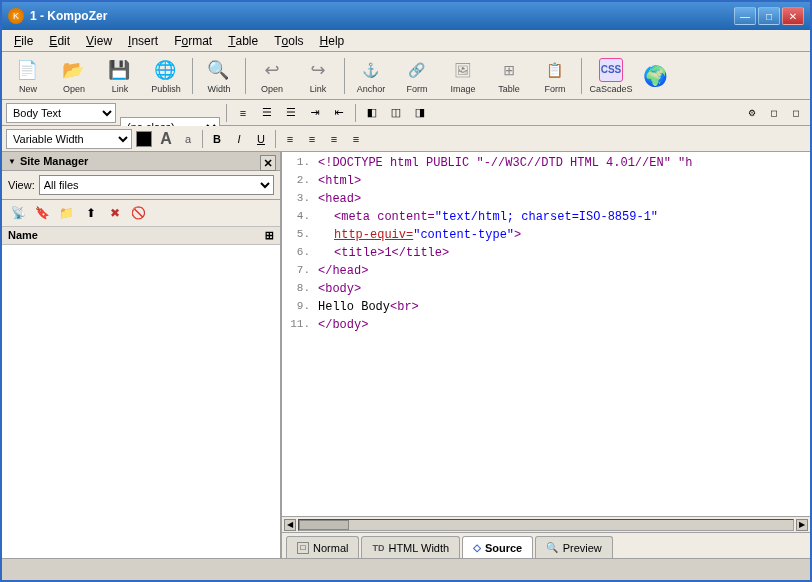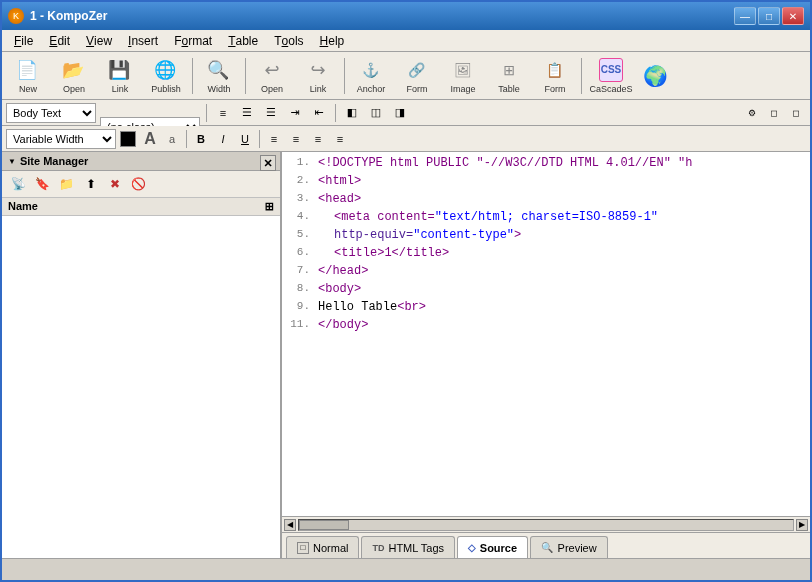--- a/index.html
+++ b/index.html
@@ -167,21 +167,21 @@
     .line-num {
       color: #808080;
       min-width: 32px;
       text-align: right;
       padding-right: 8px;
       user-select: none;
       font-size: 11px;
     }
     .line-content { flex: 1; }
     .tag { color: #800080; }
-    .attr { color: #4c1d95; }
+    .attr { color: #b91c1c; text-decoration: underline; }
     .attrval { color: #0000ff; }
     .text-content { color: #000; }
     
     
     .h-scroll {
       height: 16px;
       background: #f0ece4;
       border-top: 1px solid #a0a0a0;
       display: flex;
       align-items: center;
@@ -337,21 +337,21 @@
     <div class="tb-btn" style="width:50px;">
       <div class="tb-icon" style="font-size:10px; font-weight:bold; color:#4060c0; background:#e8e0ff; border:1px solid #ec4899; border-radius:3px; padding:1px 5px;">CSS</div>
       <div class="tb-label">CaScadeS</div>
     </div>
     <div class="tb-btn" style="width:36px;">
       <div class="tb-icon icon-globe">🌍</div>
     </div>
   </div>
 
   <div class="format-bar">
-    <select class="format-select" style="width:90px;">
+    <select class="format-select" style="width:110px;">
       <option>Body Text</option>
     </select>
     <select class="format-select" style="width:100px;margin-top:28px;">
       <option>(no class)</option>
     </select>
     <div class="format-bar-sep"></div>
     <div class="format-btn">≡</div>
     <div class="format-btn">☰</div>
     <div class="format-btn">☰</div>
     <div class="format-btn">⇥</div>
@@ -361,21 +361,21 @@
     <div class="format-btn">◫</div>
     <div class="format-btn">◨</div>
     <div class="right-icons">
       <div class="format-btn" style="font-size:9px;">⚙</div>
       <div class="format-btn" style="font-size:9px;">◻</div>
       <div class="format-btn" style="font-size:9px;">◻</div>
     </div>
   </div>
 
   <div class="format-bar2">
-    <select class="format-select" style="width:110px;">
+    <select class="format-select" style="width:126px;">
       <option>Variable Width</option>
     </select>
     <div style="width:16px; height:16px; background:#000; border:1px solid #888; margin:0 2px; cursor:pointer;"></div>
     <div class="format-btn" style="font-size:16px; font-weight:bold; color:#555;">A</div>
     <div class="format-btn" style="font-size:11px; color:#555;">a</div>
     <div class="format-bar-sep"></div>
     <div class="format-btn" style="font-weight:bold;">B</div>
     <div class="format-btn" style="font-style:italic;">I</div>
     <div class="format-btn" style="text-decoration:underline;">U</div>
     <div class="format-bar-sep"></div>
@@ -386,20 +386,26 @@
   </div>
 
   <div class="main-area">
 
     <div class="site-manager">
       <div class="site-manager-header">
         <span class="sm-triangle">▼</span>
         <span>Site Manager</span>
         <div class="sm-close">✕</div>
       </div>
+      <div class="site-manager-view">
+        <span>View:</span>
+        <select class="sm-select">
+          <option>All files</option>
+        </select>
+      </div>
       <div class="sm-toolbar">
         <div class="sm-tb-btn" title="Connect">📡</div>
         <div class="sm-tb-btn" style="color:#e8a020;">🔖</div>
         <div class="sm-tb-btn">📁</div>
         <div class="sm-tb-btn">⬆</div>
         <div class="sm-tb-btn" style="color:#c03030;">✖</div>
         <div class="sm-tb-btn" style="color:#c03030;">🚫</div>
       </div>
       <div class="sm-file-header">
         <span>Name</span>
@@ -458,21 +464,21 @@
           </div>
           <div class="code-line">
             <span class="line-num">8.</span>
             <span class="line-content">
               <span class="tag">&lt;body&gt;</span>
             </span>
           </div>
           <div class="code-line">
             <span class="line-num">9.</span>
             <span class="line-content">
-              <span class="text-content">Hello Table</span><span class="tag">&lt;br&gt;</span>
+              <span class="text-content">Hello Body</span><span class="tag">&lt;br&gt;</span>
             </span>
           </div>
           <div class="code-line">
             <span class="line-num">11.</span>
             <span class="line-content">
               <span class="tag">&lt;/body&gt;</span>
             </span>
           </div>
         </div>
       </div>
@@ -485,21 +491,21 @@
         <div style="width:12px; height:12px; border:1px solid #888; background:#d4d0c8; cursor:pointer; margin:0 2px; display:flex; align-items:center; justify-content:center; font-size:8px;">▶</div>
       </div>
 
       <div class="bottom-tabs">
         <div class="tab">
           <span style="border:1px solid #888; width:12px; height:12px; font-size:8px; display:inline-flex; align-items:center; justify-content:center;">□</span>
           <span>Normal</span>
         </div>
         <div class="tab">
           <span style="font-size:9px; font-weight:bold; color:#555;">TD</span>
-          <span>HTML Tags</span>
+          <span>HTML Width</span>
         </div>
         <div class="tab active">
           <span style="font-size:10px; color:#4060c0;">◇</span>
           <span>Source</span>
         </div>
         <div class="tab">
           <span style="font-size:10px;">🔍</span>
           <span>Preview</span>
         </div>
       </div>

